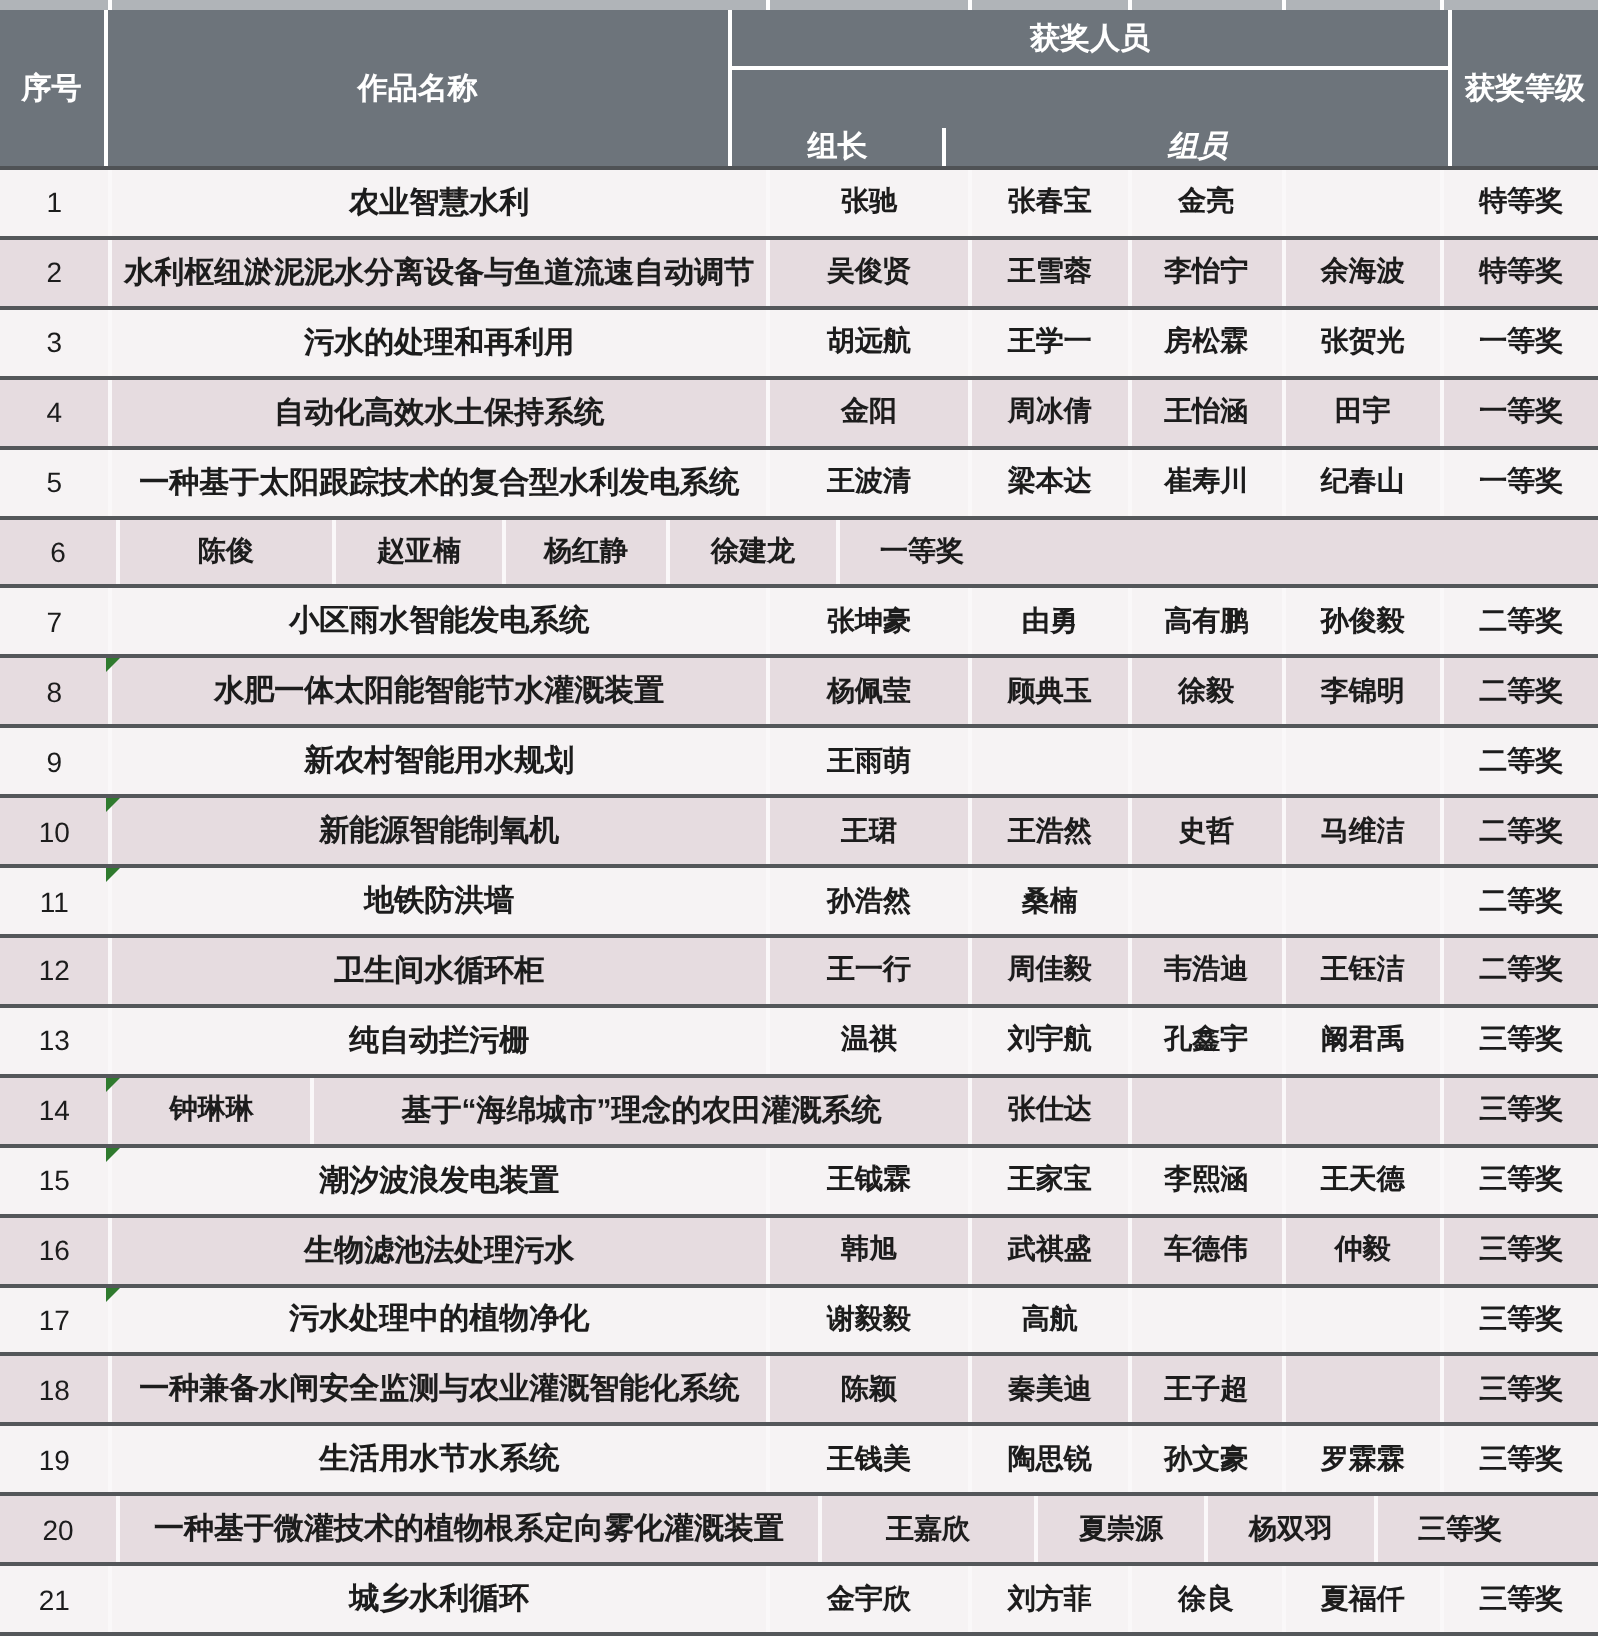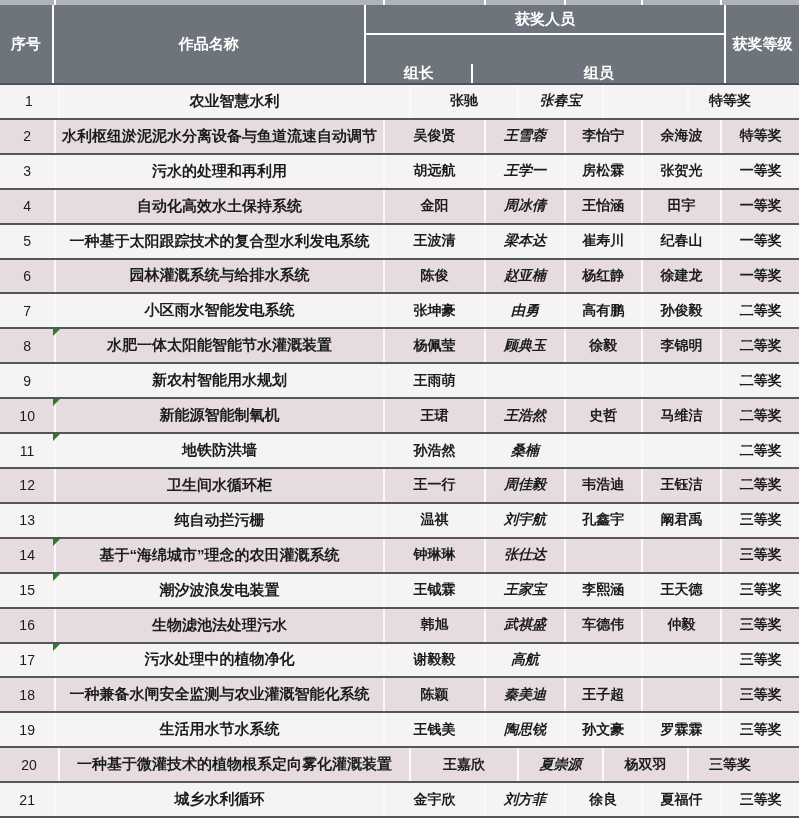--- a/index.html
+++ b/index.html
@@ -8,21 +8,21 @@
     font-family:"Liberation Sans","DejaVu Sans",sans-serif;
     background:#fff;
   }
   
   .topstrip{height:5px;display:flex;background:#b0b4b8;}
   .topstrip div{height:100%;box-sizing:border-box;border-right:2px solid #fff;}
   
   .w-no{width:60px;text-align:center;}
   .w-name{width:351px;}
   .w-leader{width:108px;}
-  .w-m1{width:85px;font-style:italic;}
+  .w-m1{width:85px;}
   .w-m2{width:82px;}
   .w-m3{width:85px;}
   .w-award{width:82px;border-right:none !important;text-align:right;}
 
   .header{
     height:80px;display:flex;background:#6d747b;color:#fff;
     font-weight:bold;font-size:15px;
     border-bottom:2px solid #4f5255;box-sizing:border-box;
   }
   .hcell{
@@ -77,21 +77,21 @@
       <span>作品名称</span>
     </div>
     <div class="awardees-block">
       <div class="awardees-top">
         <span>获奖人员</span>
       </div>
       <div class="awardees-bottom">
         <div class="hcell w-leader">
           <span>组长</span>
         </div>
-        <div class="hcell" style="width:252px;">
+        <div class="hcell" style="width:252px;font-style:italic;">
           <span>组员</span>
         </div>
       </div>
     </div>
     <div class="hcell w-award">
       <span>获奖等级</span>
     </div>
   </div>
 
   <div class="rows" id="rows">
@@ -102,20 +102,23 @@
     </div>
     <div class="cell c-name w-name">
       <span class="b-name">农业智慧水利</span>
     </div>
     <div class="cell w-leader">
       <span class="b-leader">张驰</span>
     </div>
     <div class="cell w-m1">
       <span class="b-m0">张春宝</span>
     </div>
+    <div class="cell w-m2">
+      <span class="b-m1">金亮</span>
+    </div>
     <div class="cell w-m3">
       <span class="b-m2"></span>
     </div>
     <div class="cell w-award">
       <span class="b-award">特等奖</span>
     </div>
   </div>
 
   <div class="row pink">
 
@@ -215,23 +218,20 @@
     <div class="cell w-award">
       <span class="b-award">一等奖</span>
     </div>
   </div>
 
   <div class="row pink">
 
     <div class="cell c-no w-no">
       <span class="b-no">6</span>
     </div>
-    <div class="cell c-name w-name">
-      <span class="b-name">园林灌溉系统与给排水系统</span>
-    </div>
     <div class="cell w-leader">
       <span class="b-leader">陈俊</span>
     </div>
     <div class="cell w-m1">
       <span class="b-m0">赵亚楠</span>
     </div>
     <div class="cell w-m2">
       <span class="b-m1">杨红静</span>
     </div>
     <div class="cell w-m3">
@@ -415,26 +415,26 @@
     <div class="cell w-award">
       <span class="b-award">三等奖</span>
     </div>
   </div>
 
   <div class="row pink">
     <span class="marker"></span>
     <div class="cell c-no w-no">
       <span class="b-no">14</span>
     </div>
+    <div class="cell w-leader">
+      <span class="b-leader">钟琳琳</span>
+    </div>
     <div class="cell c-name w-name">
       <span class="b-name">基于“海绵城市”理念的农田灌溉系统</span>
     </div>
-    <div class="cell w-leader">
-      <span class="b-leader">钟琳琳</span>
-    </div>
     <div class="cell w-m1">
       <span class="b-m0">张仕达</span>
     </div>
     <div class="cell w-m2">
       <span class="b-m1"></span>
     </div>
     <div class="cell w-m3">
       <span class="b-m2"></span>
     </div>
     <div class="cell w-award">

